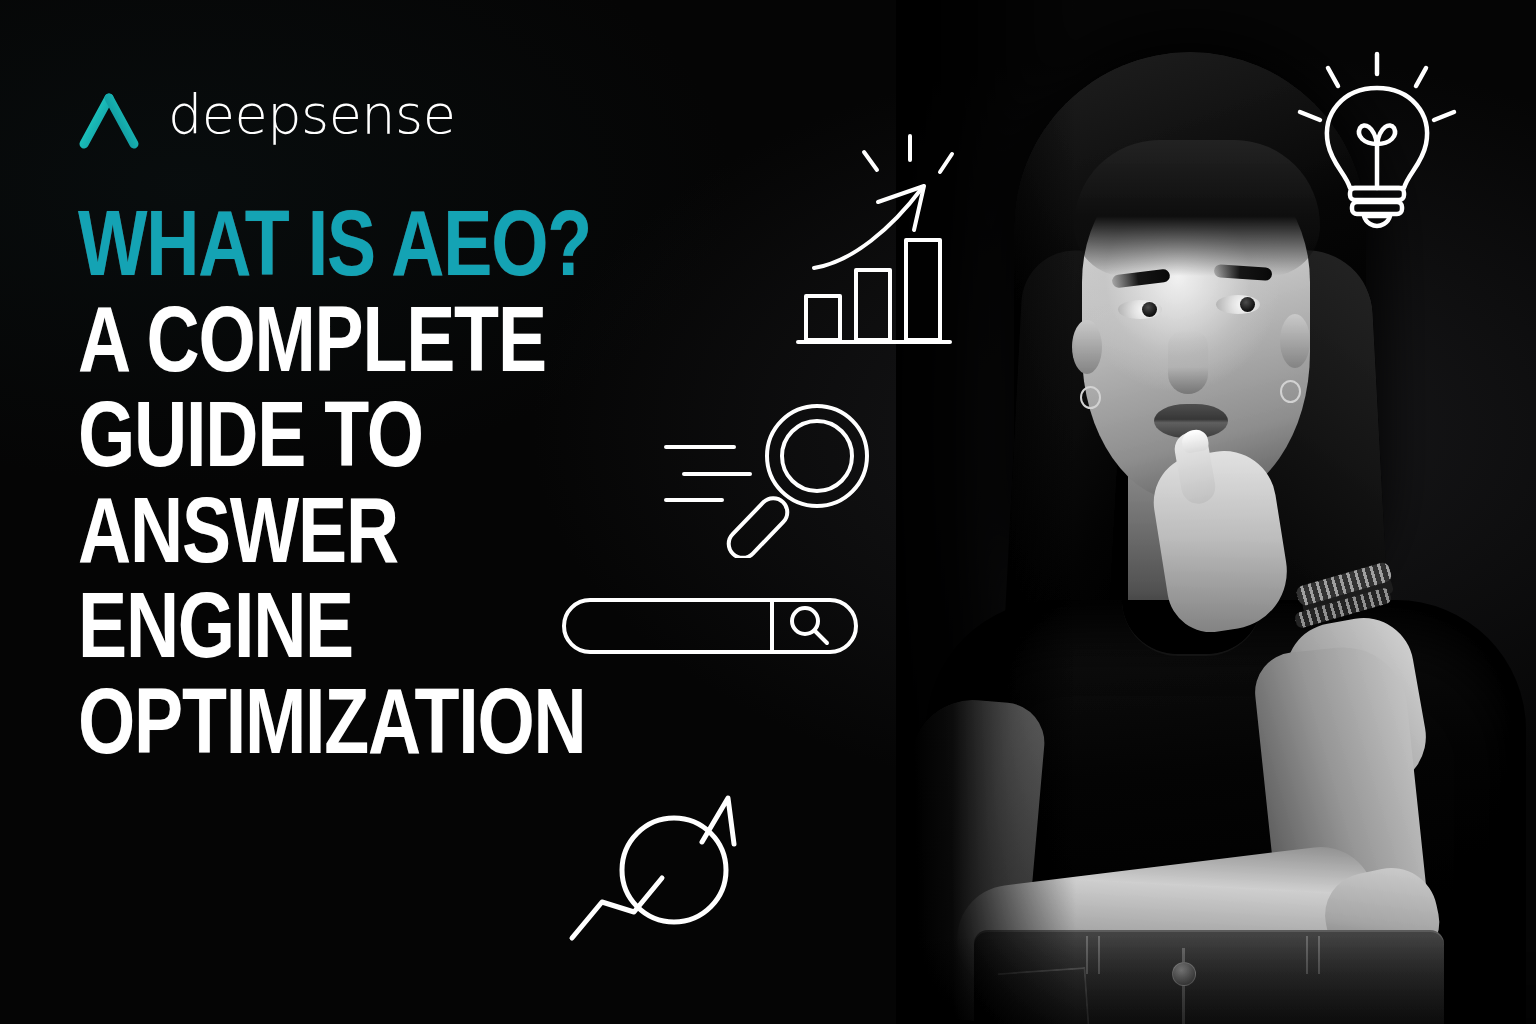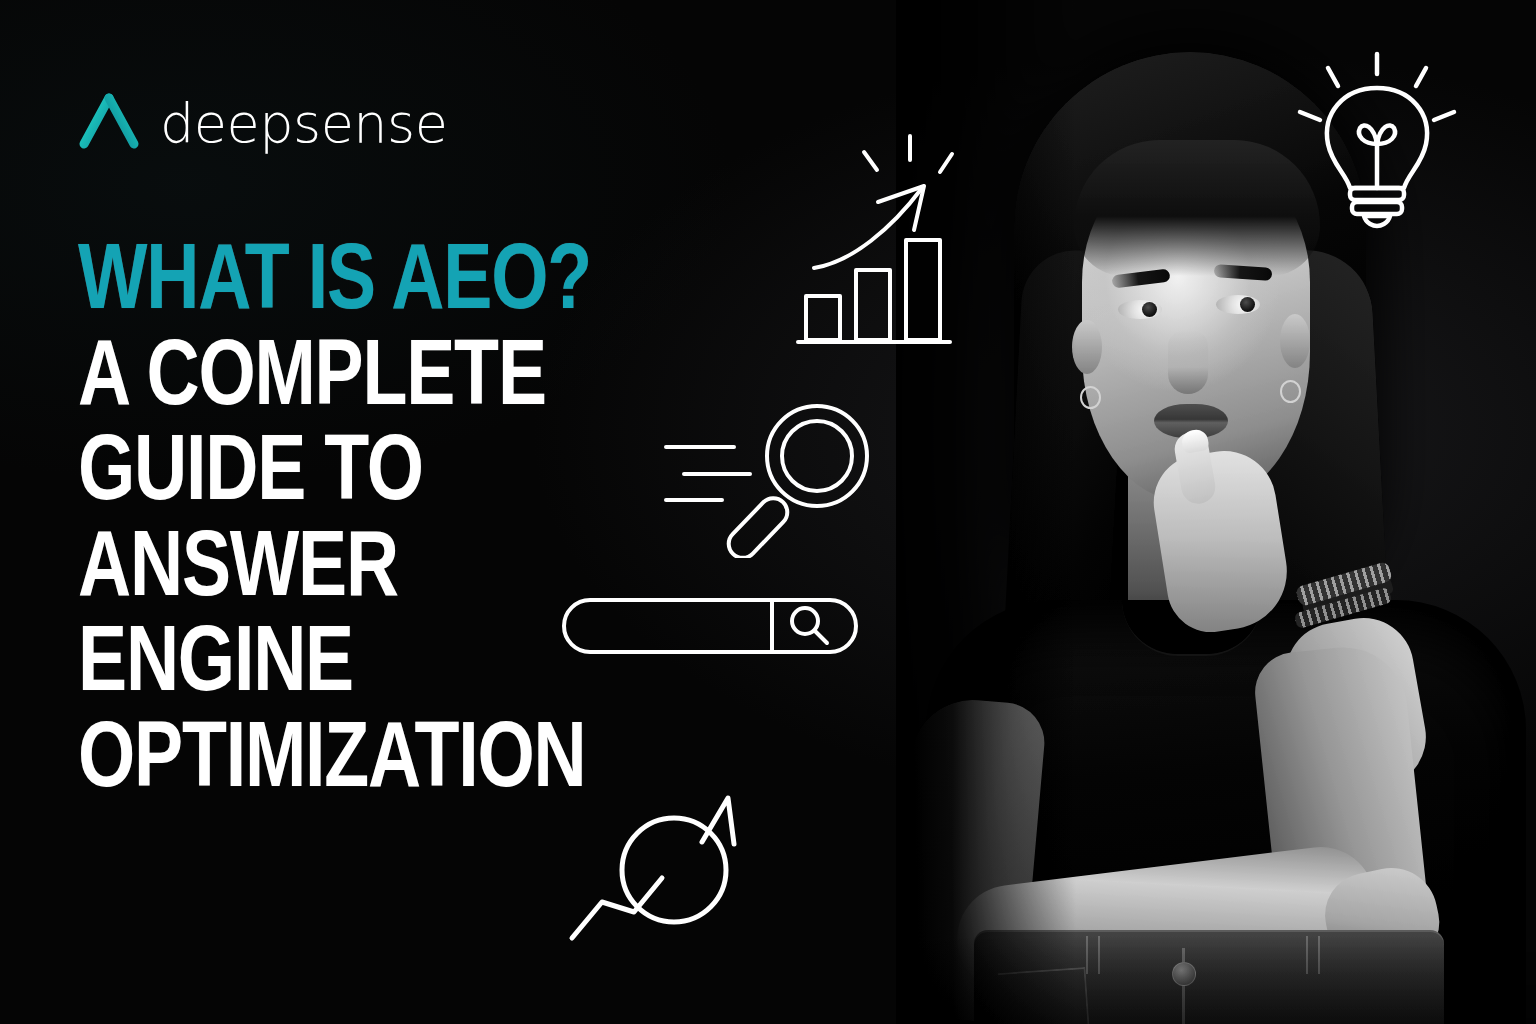--- a/index.html
+++ b/index.html
@@ -26,42 +26,40 @@
       radial-gradient(ellipse 55% 45% at 12% 18%, rgba(20,40,44,0.22) 0%, rgba(5,5,5,0) 65%);
     pointer-events: none;
   }
 
   
   .logo {
     position: absolute;
     left: 72px;
     top: 88px;
     display: flex;
-    align-items: center;
-    gap: 14px;
+    gap: 22px;
     height: 72px;
   }
   .logo-mark { width: 74px; height: 72px; display: block; }
   .logo-word {
     color: #ffffff;
     font-size: 54px;
     font-weight: 300;
     letter-spacing: -0.5px;
     line-height: 1;
     white-space: nowrap;
     font-family: "DejaVu Sans", sans-serif;
   }
 
   
   .headline {
     position: absolute;
     left: 78px;
     top: 198px;
     width: 840px;
-    margin-top: 33px;
   }
   .hl-line {
     display: block;
     color: #ffffff;
     font-family: "Liberation Sans Narrow", "Liberation Sans", sans-serif;
     font-weight: 700;
     font-size: 92px;
     line-height: 0.985;
     letter-spacing: -1.5px;
     white-space: nowrap;

